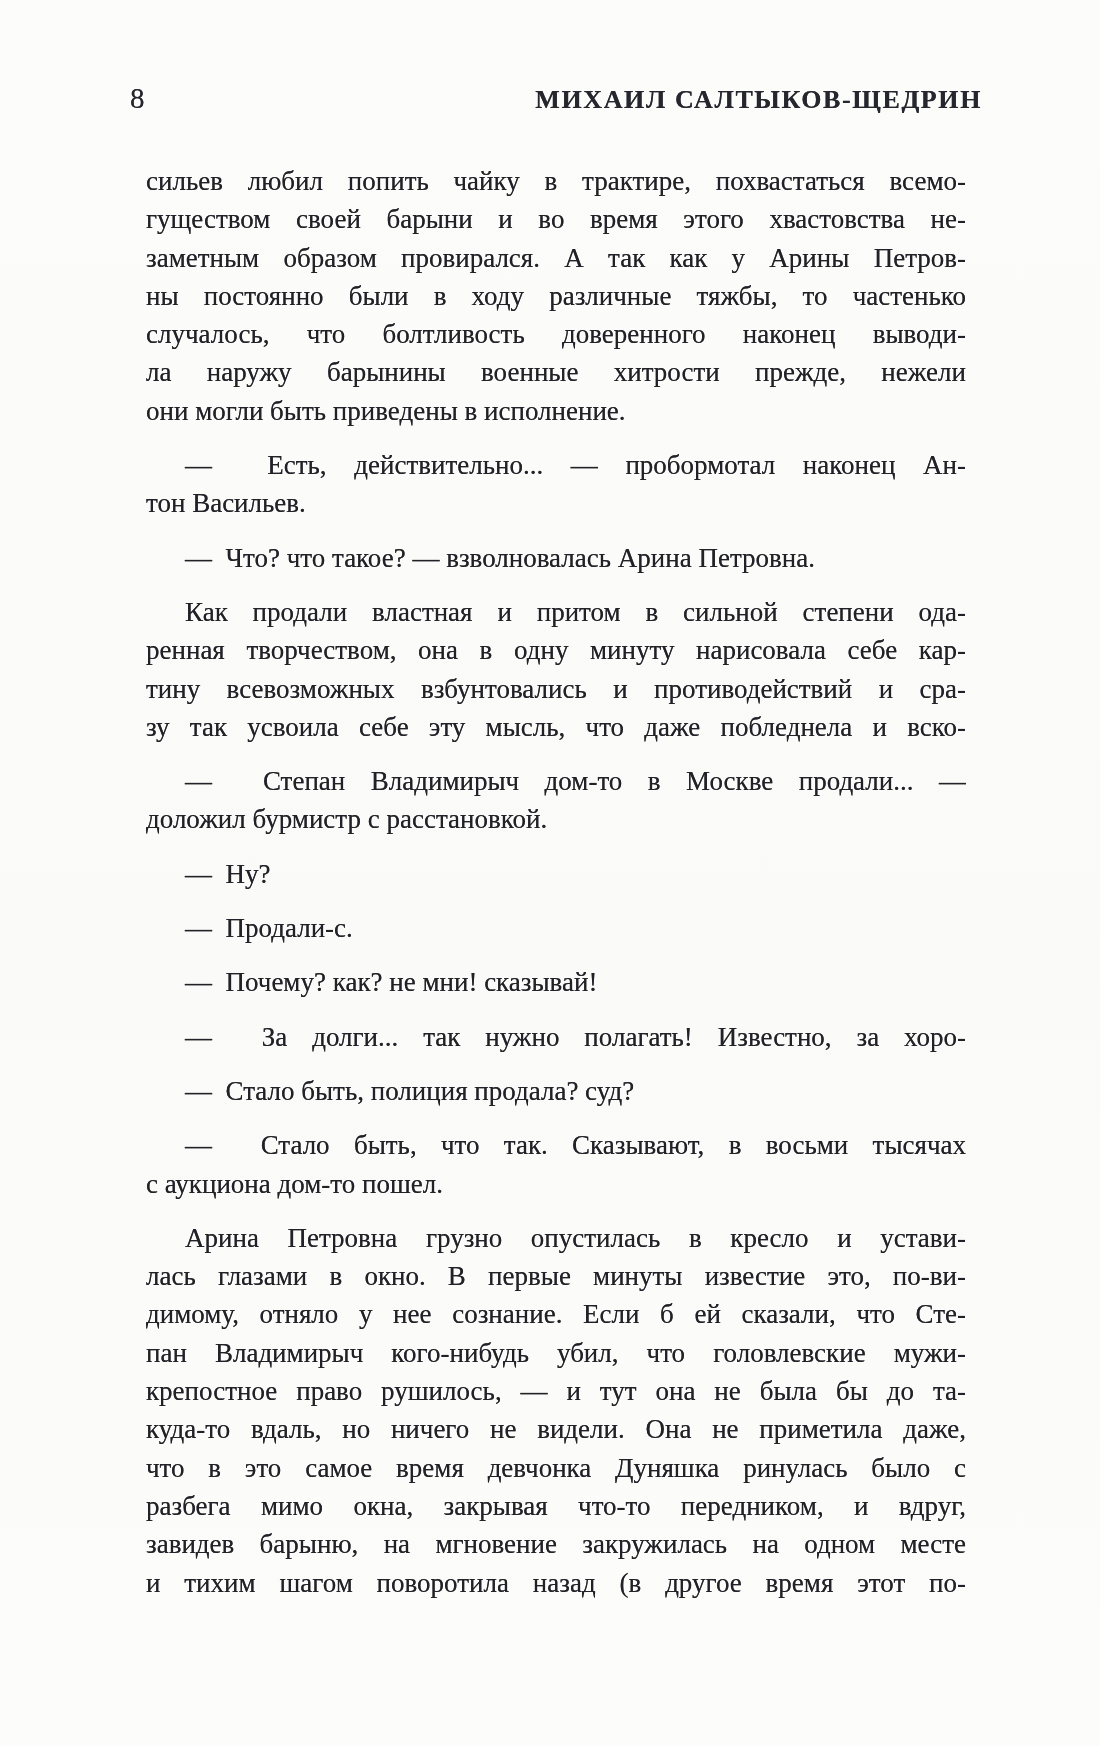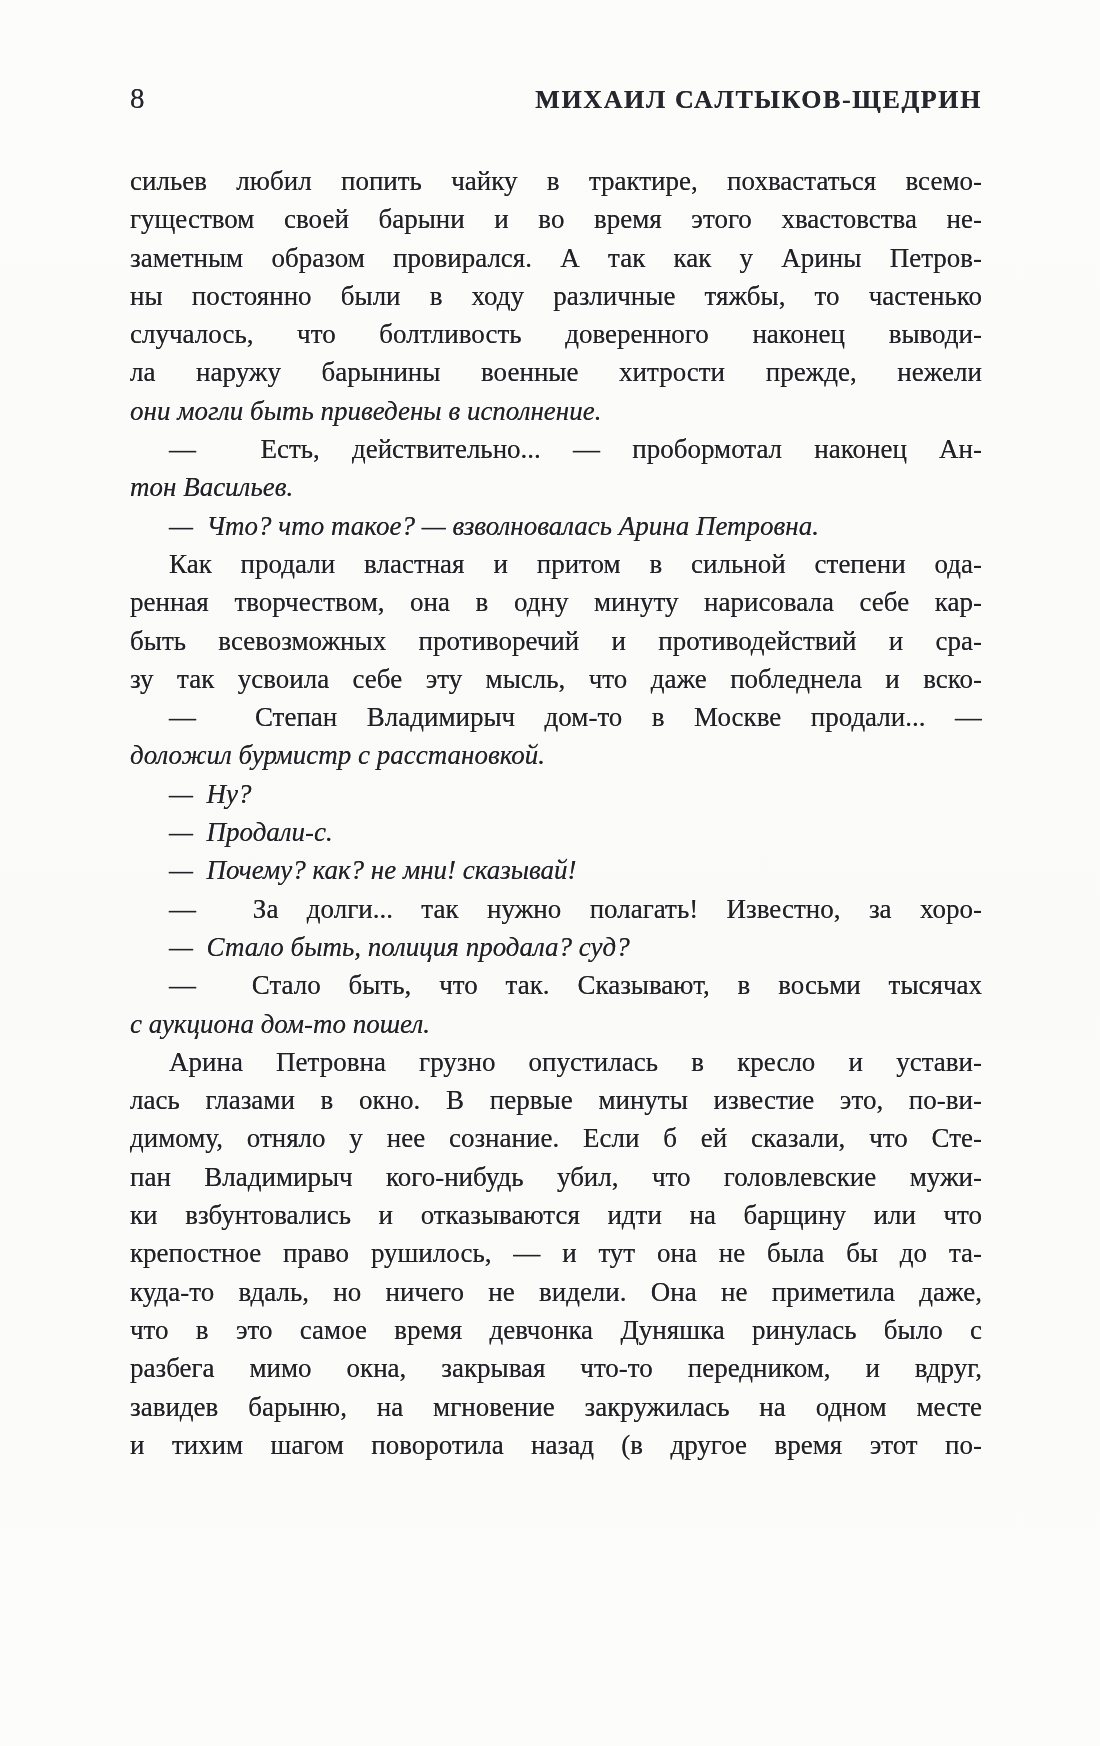--- a/index.html
+++ b/index.html
@@ -37,29 +37,29 @@
     text-shadow: 0 0 0.6px rgba(32,32,40,0.8);
     white-space: nowrap;
     font-weight: bold;
   }
   .body-text {
     margin-top: 46px;
     font-size: 27px;
     line-height: 38.3px;
     text-shadow: 0 0 0.55px rgba(30,30,36,0.72);
   }
-  .para { margin: 0; padding: 0; }
+  .para { margin: 16px; padding: 0; }
   .line {
     text-align: justify;
     text-align-last: justify;
     white-space: normal;
     overflow: hidden;
     hyphens: none;
   }
-  .line.flush { text-align-last: left; font-style: italic; }
+  .line.flush { text-align-last: left; }
   .line.indent { text-indent: 39px; }
 </style>
 </head>
 <body>
 
 <div class="page">
   <div class="running-header">
     <span class="page-number">8</span>
     <span class="running-title">МИХАИЛ САЛТЫКОВ-ЩЕДРИН</span>
   </div>
@@ -78,21 +78,21 @@
       <div class="para">
         <div class="line indent">—&nbsp; Есть, действительно... — пробормотал наконец Ан-</div>
         <div class="line flush">тон Васильев.</div>
       </div>
       <div class="para">
         <div class="line flush indent">—&nbsp; Что? что такое? — взволновалась Арина Петровна.</div>
       </div>
       <div class="para">
         <div class="line indent">Как продали властная и притом в сильной степени ода-</div>
         <div class="line">ренная творчеством, она в одну минуту нарисовала себе кар-</div>
-        <div class="line">быть всевозможных противоречий и противодействий и сра-</div>
+        <div class="line">тину всевозможных взбунтовались и противодействий и сра-</div>
         <div class="line">зу так усвоила себе эту мысль, что даже побледнела и вско-</div>
       </div>
       <div class="para">
         <div class="line indent">—&nbsp; Степан Владимирыч дом-то в Москве продали... —</div>
         <div class="line flush">доложил бурмистр с расстановкой.</div>
       </div>
       <div class="para">
         <div class="line flush indent">—&nbsp; Ну?</div>
       </div>
       <div class="para">
@@ -109,21 +109,20 @@
       </div>
       <div class="para">
         <div class="line indent">—&nbsp; Стало быть, что так. Сказывают, в восьми тысячах</div>
         <div class="line flush">с аукциона дом-то пошел.</div>
       </div>
       <div class="para">
         <div class="line indent">Арина Петровна грузно опустилась в кресло и устави-</div>
         <div class="line">лась глазами в окно. В первые минуты известие это, по-ви-</div>
         <div class="line">димому, отняло у нее сознание. Если б ей сказали, что Сте-</div>
         <div class="line">пан Владимирыч кого-нибудь убил, что головлевские мужи-</div>
-        <div class="line">ки взбунтовались и отказываются идти на барщину или что</div>
         <div class="line">крепостное право рушилось, — и тут она не была бы до та-</div>
         <div class="line">куда-то вдаль, но ничего не видели. Она не приметила даже,</div>
         <div class="line">что в это самое время девчонка Дуняшка ринулась было с</div>
         <div class="line">разбега мимо окна, закрывая что-то передником, и вдруг,</div>
         <div class="line">завидев барыню, на мгновение закружилась на одном месте</div>
         <div class="line">и тихим шагом поворотила назад (в другое время этот по-</div>
       </div>
     </main>
 </div>
 

